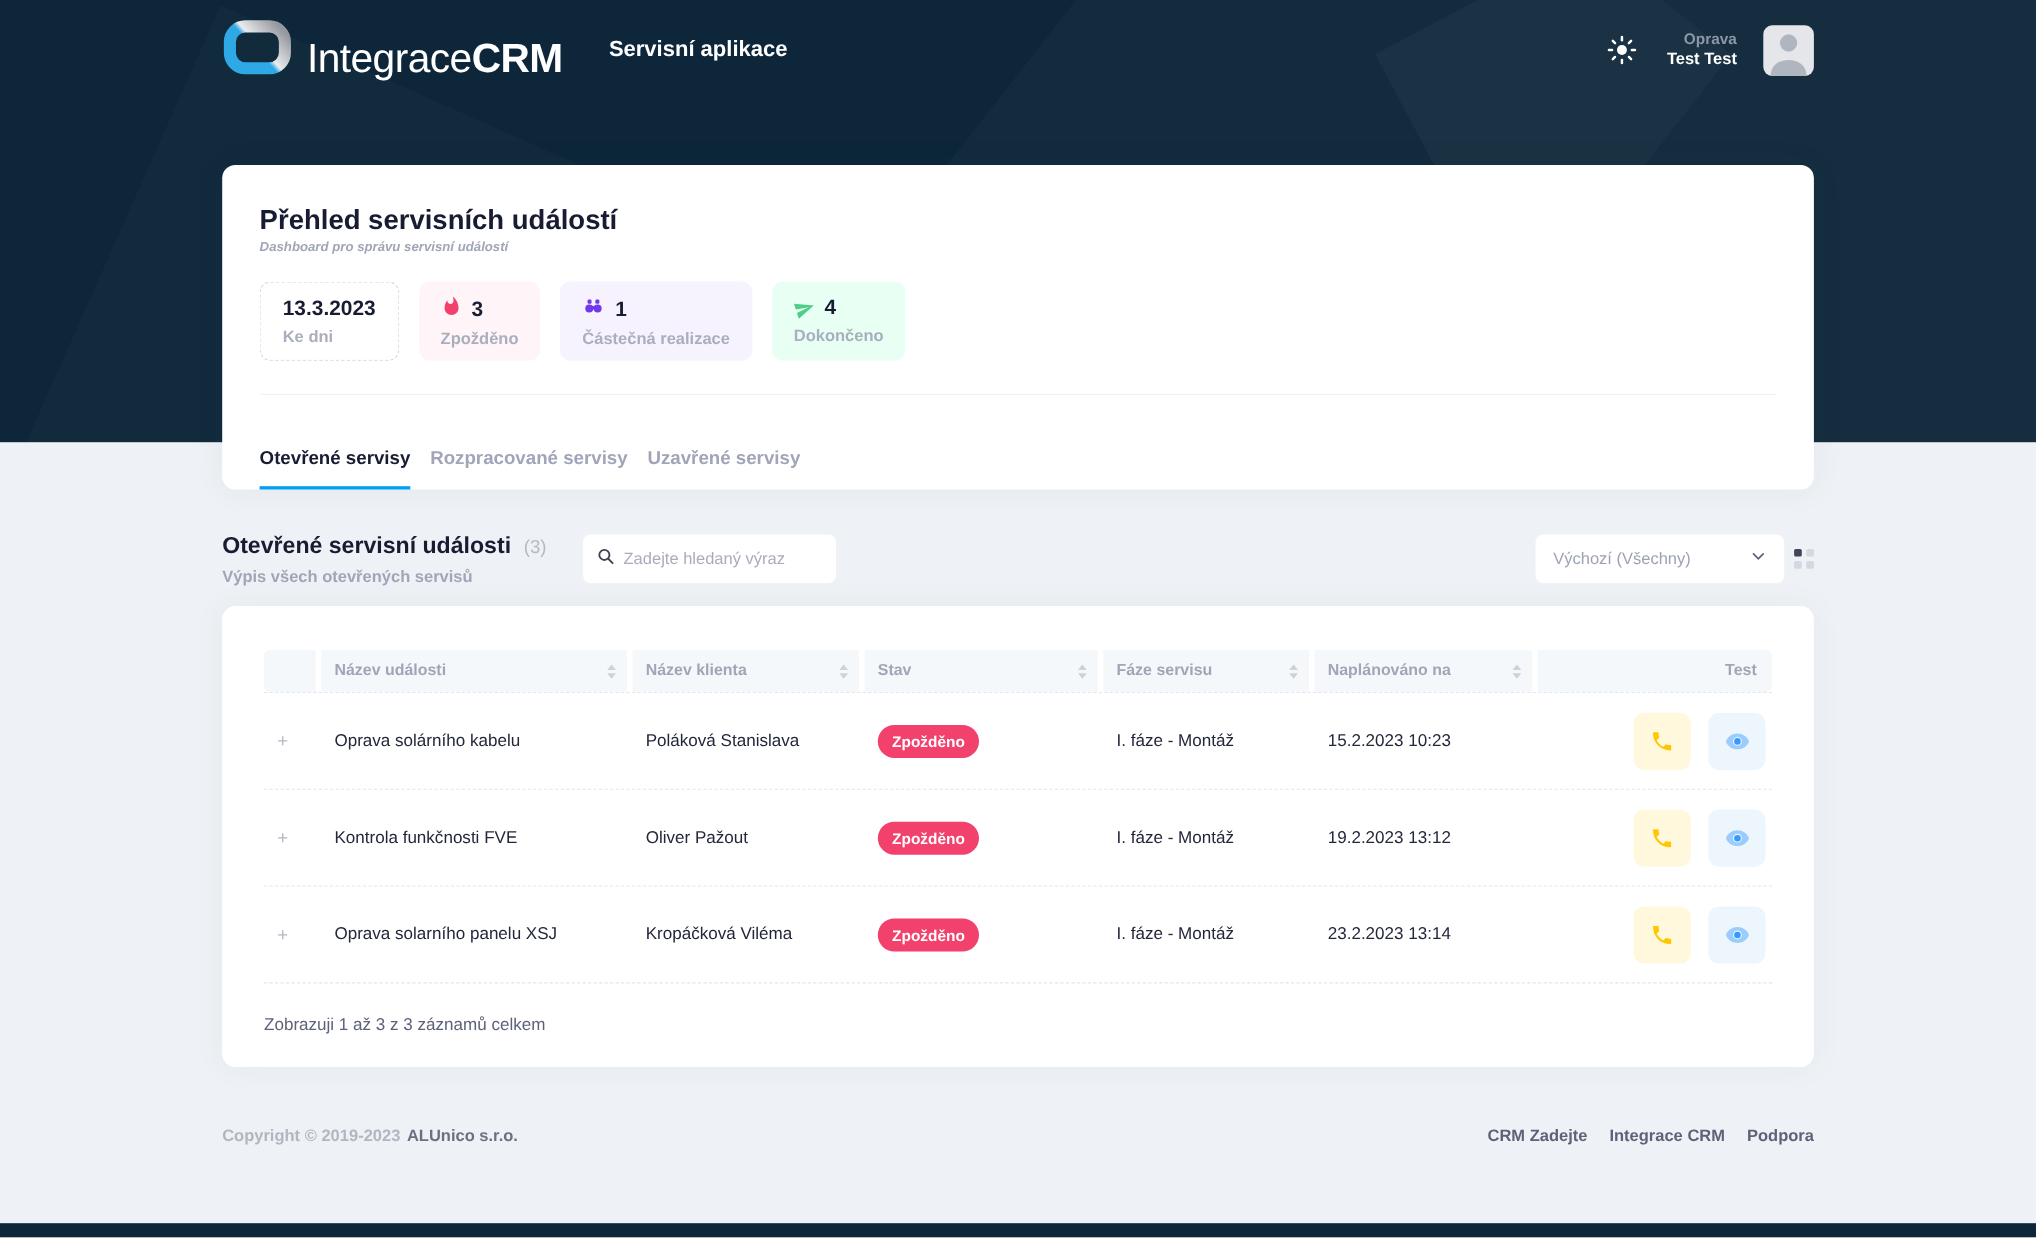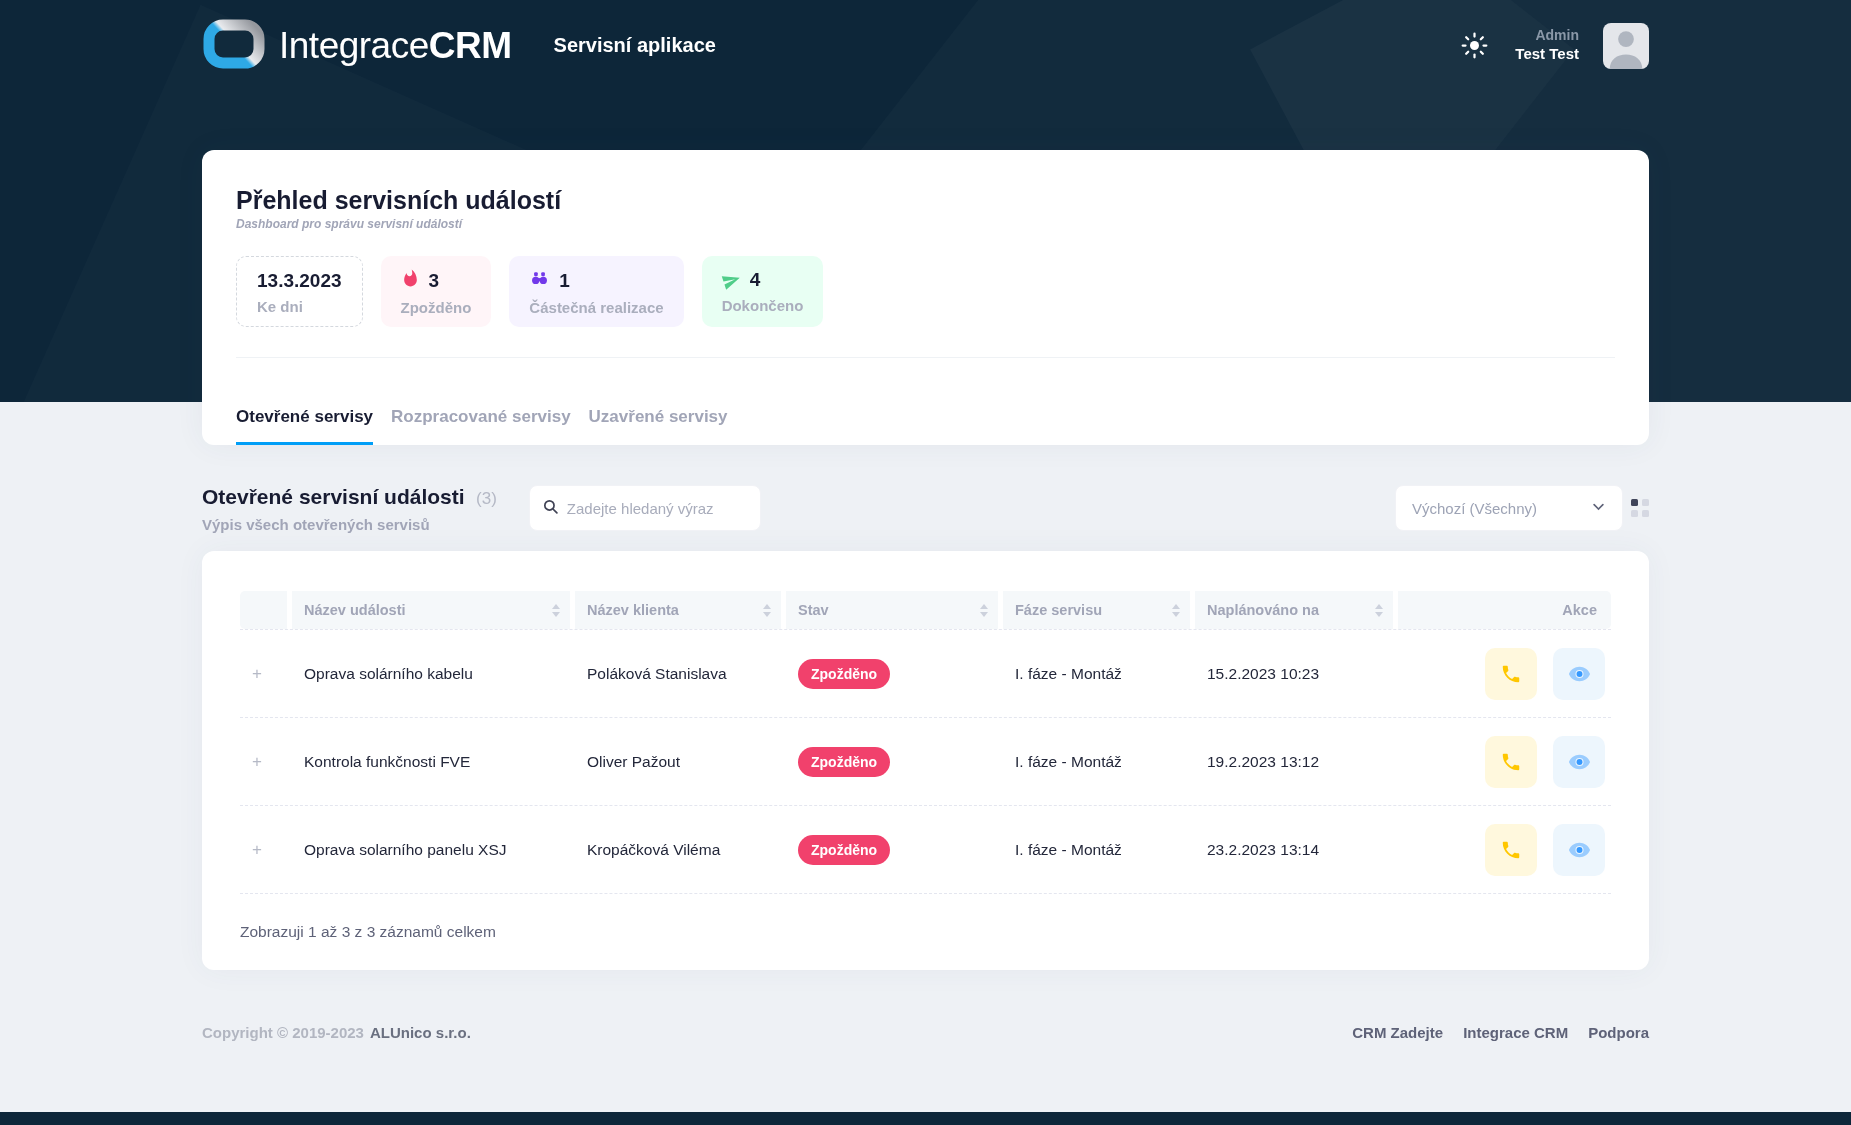--- a/index.html
+++ b/index.html
@@ -19,21 +19,21 @@
   .hero-bg .shape { position:absolute; background:rgba(255,255,255,0.025); }
   .hero-bg .shape.s1 { width:500px; height:900px; left:850px; top:-200px; transform:rotate(38deg); }
   .hero-bg .shape.s2 { width:700px; height:600px; left:1350px; top:-150px; transform:rotate(-28deg); background:rgba(255,255,255,0.035);}
   .hero-bg .shape.s3 { width:420px; height:700px; left:40px; top:60px; transform:rotate(24deg); background:rgba(255,255,255,0.018);}
   .bottom-strip { position:absolute; left:0; bottom:0; width:1851px; height:13px; background:#0d2639; z-index:5; }
 
   .container { width:1447px; margin:0 auto; position:relative; z-index:1; }
 
   
   .navbar { height:91px; display:flex; align-items:center; }
-  .brand { display:flex; align-items:center; gap:13px; cursor:pointer; }
+  .brand { display:flex; align-items:flex-end; gap:13px; cursor:pointer; }
   .brand-text { font-size:37px; color:#ffffff; letter-spacing:-0.5px; }
   .brand-text .light { font-weight:400; }
   .brand-text .bold  { font-weight:700; }
   .app-title { margin-left:42px; font-size:20px; font-weight:700; color:#ffffff; }
   .nav-right { margin-left:auto; display:flex; align-items:center; gap:24px; }
   .theme-toggle { width:34px; height:34px; display:flex; align-items:center; justify-content:center; cursor:pointer; }
   .user-block { text-align:right; line-height:1.25; }
   .user-role { font-size:14px; font-weight:700; color:#8a98a8; }
   .user-name { font-size:15px; font-weight:700; color:#ffffff; }
   .avatar { width:46px; height:46px; border-radius:8px; background:#e4e6ea; overflow:hidden; display:flex; align-items:flex-end; justify-content:center; cursor:pointer; }
@@ -165,21 +165,21 @@
             <line x1="1.5" y1="12" x2="4" y2="12"></line>
               <line x1="20" y1="12" x2="22.5" y2="12"></line>
             <line x1="4.6" y1="4.6" x2="6.4" y2="6.4"></line>
               <line x1="17.6" y1="17.6" x2="19.4" y2="19.4"></line>
             <line x1="4.6" y1="19.4" x2="6.4" y2="17.6"></line>
               <line x1="17.6" y1="6.4" x2="19.4" y2="4.6"></line>
           </g>
         </svg>
       </div>
       <div class="user-block">
-        <div class="user-role">Admin</div>
+        <div class="user-role">Oprava</div>
         <div class="user-name">Test Test</div>
       </div>
       <div class="avatar">
         <svg width="46" height="46" viewBox="0 0 24 24">
           <circle cx="12" cy="8.4" r="4.1" fill="#b0b6c0"></circle>
           <path d="M3.5 24c0-5 3.9-7.6 8.5-7.6s8.5 2.6 8.5 7.6z" fill="#b0b6c0"></path>
         </svg>
       </div>
     </div>
   </div>
@@ -308,21 +308,21 @@
           </span>
       </div>
       <div class="cell">
         <span>Naplánováno na</span>
         <span class="sort">
             <i class="up"></i>
             <i class="down"></i>
           </span>
       </div>
       <div class="cell">
-        <span>Akce</span>
+        <span>Test</span>
       </div>
     </div>
 
     <div class="tgrid tbody-row">
       <div class="cell expander">+</div>
       <div class="cell">Oprava solárního kabelu</div>
       <div class="cell">Poláková Stanislava</div>
       <div class="cell">
           <span class="badge">Zpožděno</span>
         </div>

